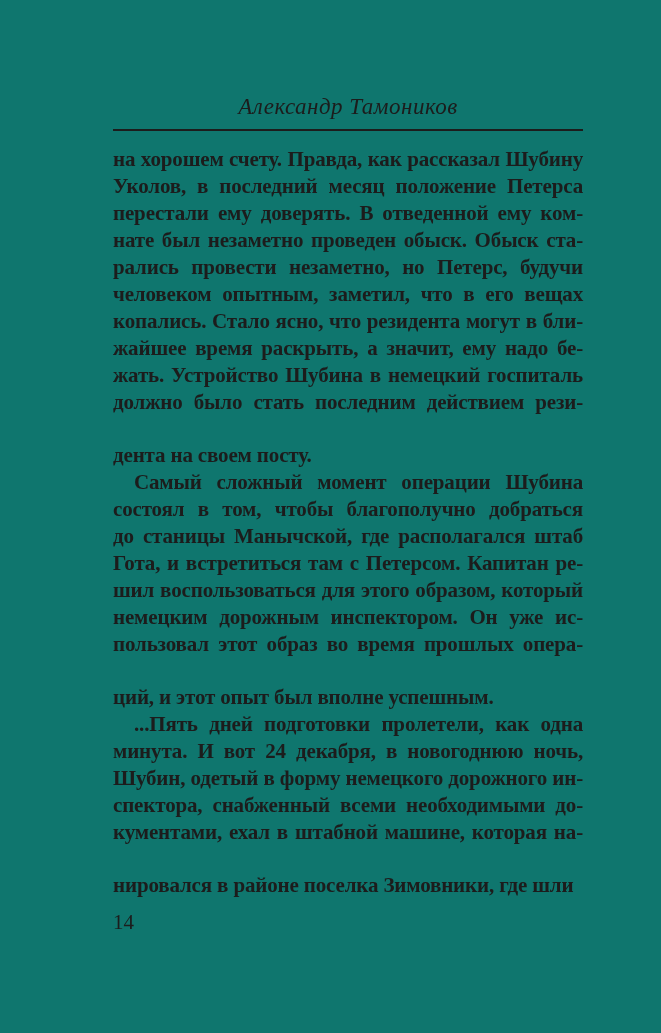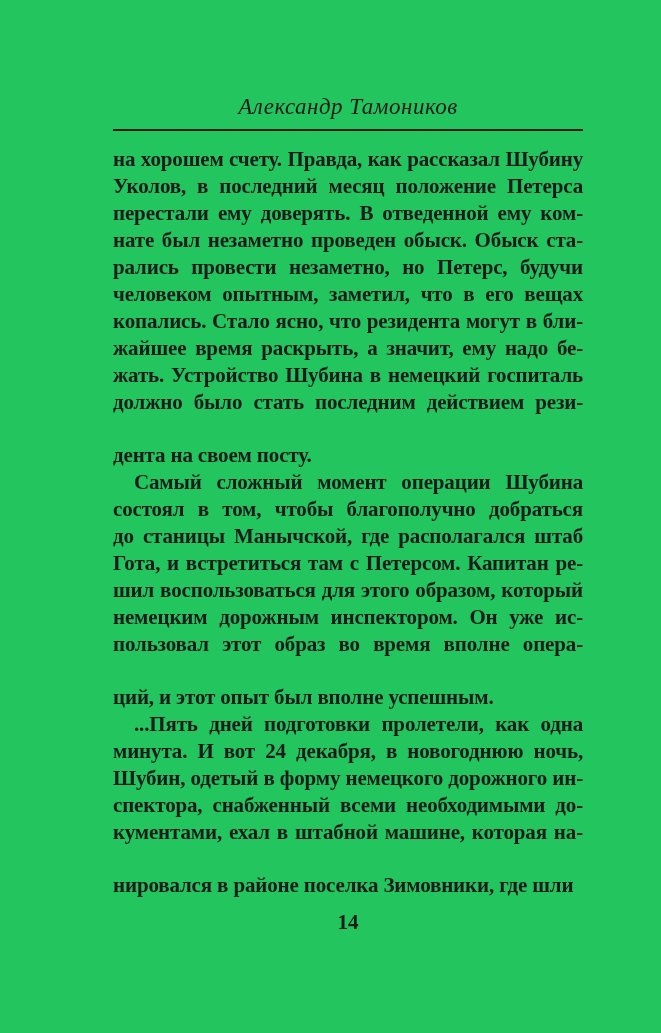--- a/index.html
+++ b/index.html
@@ -4,21 +4,21 @@
 <style>
   html, body {
     margin: 0;
     padding: 0;
     background: #ffffff;
   }
   .page {
     position: relative;
     width: 661px;
     height: 1033px;
-    background: #22c55e;
+    background: #0f766e;
     color: #1c1c1c;
     font-family: "Liberation Serif", "DejaVu Serif", serif;
     overflow: hidden;
   }
   .running-header {
     position: absolute;
     top: 93px;
     left: 113px;
     width: 470px;
     text-align: center;
@@ -57,23 +57,23 @@
     margin-top: 26px;
   }
   .line.indent {
     text-indent: 21px;
   }
   .page-number {
     position: absolute;
     top: 909px;
     left: 113px;
     width: 470px;
-    text-align: center;
+    text-align: left;
     font-size: 21px;
-    font-weight: bold;
+    font-weight: normal;
     line-height: 27px;
     color: #1c1c1c;
   }
 </style>
 </head>
 <body>
 
 <div class="page">
   <div class="running-header">Александр Тамоников</div>
   <div class="header-rule"></div>
@@ -88,21 +88,21 @@
       <div class="line">жайшее время раскрыть, а значит, ему надо бе-</div>
       <div class="line">жать. Устройство Шубина в немецкий госпиталь</div>
       <div class="line">должно было стать последним действием рези-</div>
       <div class="line last">дента на своем посту.</div>
       <div class="line indent">Самый сложный момент операции Шубина</div>
       <div class="line">состоял в том, чтобы благополучно добраться</div>
       <div class="line">до станицы Манычской, где располагался штаб</div>
       <div class="line">Гота, и встретиться там с Петерсом. Капитан ре-</div>
       <div class="line">шил воспользоваться для этого образом, который</div>
       <div class="line">немецким дорожным инспектором. Он уже ис-</div>
-      <div class="line">пользовал этот образ во время вполне опера-</div>
+      <div class="line">пользовал этот образ во время прошлых опера-</div>
       <div class="line last">ций, и этот опыт был вполне успешным.</div>
       <div class="line indent">...Пять дней подготовки пролетели, как одна</div>
       <div class="line">минута. И вот 24 декабря, в новогоднюю ночь,</div>
       <div class="line">Шубин, одетый в форму немецкого дорожного ин-</div>
       <div class="line">спектора, снабженный всеми необходимыми до-</div>
       <div class="line">кументами, ехал в штабной машине, которая на-</div>
       <div class="line last">нировался в районе поселка Зимовники, где шли</div>
     </div>
   <div class="page-number">14</div>
 </div>

